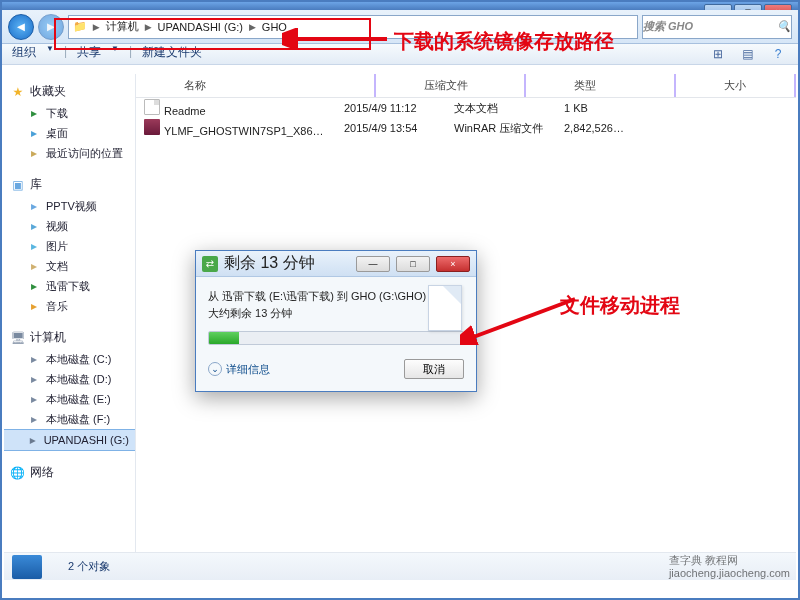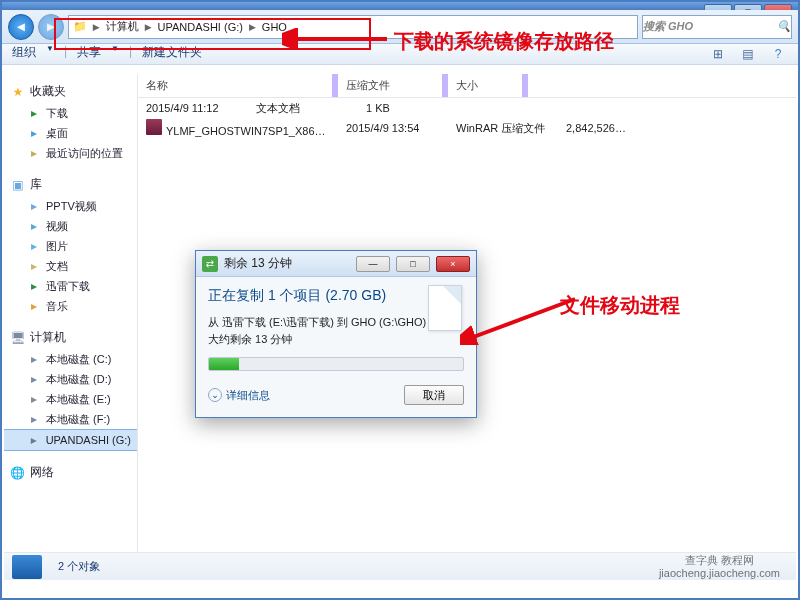--- a/index.html
+++ b/index.html
@@ -30,61 +30,61 @@
 .side-item { display:flex; align-items:center; gap:4px; padding:2px 6px 2px 22px; color:#223; font-size:11px; white-space:nowrap; }
 .side-item.sel { background:#cfe3f9; border:1px solid #7fb2e6; border-left:none; border-right:none; }
 .side-gap { height:10px; }
 .side-ico { width:16px; height:16px; display:flex;align-items:center;justify-content:center; font-size:12px; }
 .c-star{color:#f2b42a;} .c-dl{color:#2f8f3e;} .c-desk{color:#4aa0d8;} .c-rec{color:#caa95a;}
 .c-lib{color:#6aa8e0;} .c-vid{color:#5aa8d8;} .c-pic{color:#5ab6e0;} .c-doc{color:#d0b070;} .c-mus{color:#e6a030;}
 .c-drv{color:#7a8aa0;} .c-usb{color:#6a7a90;} .c-net{color:#4a90d0;}
 
 .content { flex:1; position:relative; }
 .list-header { height:24px; display:flex; border-bottom:1px solid #e3e6eb; font-size:11px; color:#444; }
-.list-header div { padding:4px 8px; border-right:6px solid #c4b5fd; }
+.list-header div { padding:4px 8px; border-right:2px solid #c4b5fd;margin-left:40px; }
 .col-name{width:200px;} .col-date{width:110px;} .col-type{width:110px;} .col-size{width:80px; }
 .list-rows { }
 .row { display:flex; font-size:11px; color:#222; height:20px; align-items:center; }
 .row .cell { padding:2px 8px; overflow:hidden; text-overflow:ellipsis; white-space:nowrap; }
 .row .ico { width:16px; height:16px; margin-right:4px; display:inline-block; }
 .ico-txt { background:#fff;border:1px solid #bbb;border-radius:1px; position:relative; }
 .ico-txt::after{content:"";position:absolute;top:0;right:0;width:5px;height:5px;background:#ddd;}
 .ico-rar { background:linear-gradient(#9b3a5a,#6a1a3a); border-radius:1px; }
 
-.details { position:absolute; left:2px; right:2px; bottom:18px; height:28px; border-top:1px solid #e3e8ef; background:linear-gradient(#f4f8fc,#e8eef6); display:flex; align-items:center; padding:0 8px; gap:16px; font-size:11px; color:#1a3a6e;margin-top:43px; }
+.details { position:absolute; left:2px; right:2px; bottom:18px; height:28px; border-top:1px solid #e3e8ef; background:linear-gradient(#f4f8fc,#e8eef6); display:flex; align-items:center; padding:0 8px; gap:26px; font-size:11px; color:#1a3a6e;margin-top:43px; }
 .details .big-ico { width:30px; height:24px; background:linear-gradient(#3a8ad8,#1a5ca6); border-radius:2px; }
 .statusbar { position:absolute; left:2px; right:2px; bottom:2px; height:16px; background:#eef3f9; font-size:11px; color:#333; padding:0 6px; display:flex; align-items:center; }
 
 
 .annot-red { position:absolute; color:#e30613; font-size:20px; font-weight:700; white-space:nowrap; pointer-events:none; }
 .arrow1 { position:absolute; width:110px; height:22px; pointer-events:none; }
 .arrow1 svg, .arrow2 svg { position:absolute; inset:0; }
 .arrow2 { position:absolute; width:120px; height:50px; pointer-events:none; }
 
 
 .dlg { position:absolute; left:195px; top:250px; width:282px; border:1px solid #4a7cbf; background:#fff; box-shadow:0 6px 20px rgba(0,0,0,.35); font-size:11px; }
 .dlg-title { height:26px; background:linear-gradient(#e9f2fb,#cfe0f3); display:flex; align-items:center; padding:0 6px; gap:6px; border-bottom:1px solid #b0c8e4; }
 .dlg-title .icon{ width:16px; height:16px; background:#4aa84a; border-radius:2px; display:flex;align-items:center;justify-content:center;color:#fff;font-size:10px;}
-.dlg-title .txt{ flex:1; font-size:12px; color:#222; }
+.dlg-title .txt{ flex:1; font-size:16px; color:#222; }
 .dlg-title .dbtn{ width:34px; height:16px; background:linear-gradient(#f3f3f3,#dcdcdc); border:1px solid #9a9a9a; border-radius:2px; display:flex;align-items:center;justify-content:center;font-size:9px;}
 .dlg-title .dbtn.close{ background:linear-gradient(#ed6b6b,#c53030); color:#fff; border-color:#8a2020;}
 .dlg-body { padding:10px 12px 12px; background:#f4f8fb; }
 .dlg-h1 { font-size:14px; color:#0a4a8a; margin-bottom:10px; }
 .dlg-paper { width:34px; height:46px; background:#fff; border:1px solid #c8d4e4; position:absolute; right:14px; top:34px; box-shadow:1px 1px 3px rgba(0,0,0,.1);}
 .dlg-paper::after{content:"";position:absolute;top:0;right:0;border-width:9px;border-style:solid;border-color:#e0eaf5 #e0eaf5 transparent transparent;}
 .dlg-line { font-size:11px; color:#222; margin:2px 0; }
 .progress-outer { margin-top:10px; height:14px; background:#eaeef3; border:1px solid #c0cad8; border-radius:2px; overflow:hidden; }
 .progress-inner { height:100%; width:12%; background:linear-gradient(#5fd060,#2aa82a); }
 .dlg-foot { display:flex; align-items:center; justify-content:space-between; margin-top:14px; }
 .dlg-more { display:flex; align-items:center; gap:4px; color:#0a4a8a; font-size:11px; }
 .dlg-more .chev { font-size:9px; border:1px solid #8aa7c9; border-radius:50%; width:14px; height:14px; display:flex;align-items:center;justify-content:center;}
 .btn { width:60px; height:20px; background:linear-gradient(#fdfdfd,#e6e6e6); border:1px solid #9a9a9a; border-radius:2px; font-size:11px; }
 
 
-.wm { position:absolute; right:20px; bottom:20px; color:rgba(0,0,0,.55); font-size:11px; text-align:center; line-height:13px; }
+.wm { position:absolute; right:10px; bottom:20px; color:rgba(0,0,0,.55); font-size:11px; text-align:left; line-height:13px; }
 </style>
 </head>
 <body>
 
 <div class="window">
   <div class="titlebar-top"></div>
   <div class="win-btns">
     <div class="win-btn">—</div>
     <div class="win-btn">□</div>
     <div class="win-btn close">×</div>
@@ -204,24 +204,26 @@
       <div class="side-group-title">
           <span class="side-ico c-net">🌐</span>
           <span>网络</span>
         </div>
     </div>
 
     <div class="content">
       <div class="list-header">
         <div class="col-name">名称</div>
         <div class="col-date">压缩文件</div>
+        <div class="col-type">类型</div>
         <div class="col-size">大小</div>
       </div>
       <div class="list-rows" id="rows">
           <div class="row">
+            <div class="cell col-name"><span class="ico ico-txt"></span><span>Readme</span></div>
             <div class="cell col-date">2015/4/9 11:12</div>
             <div class="cell col-type">文本文档</div>
             <div class="cell col-size">1 KB</div>
           </div>
           <div class="row">
             <div class="cell col-name"><span class="ico ico-rar"></span><span>YLMF_GHOSTWIN7SP1_X86_YN2014</span></div>
             <div class="cell col-date">2015/4/9 13:54</div>
             <div class="cell col-type">WinRAR 压缩文件</div>
             <div class="cell col-size">2,842,526…</div>
           </div>
@@ -252,21 +254,20 @@
 <div class="dlg">
   <div class="dlg-title">
     <span class="icon">⇄</span>
     <span class="txt">剩余 13 分钟</span>
     <span class="dbtn">—</span>
     <span class="dbtn">□</span>
     <span class="dbtn close">×</span>
   </div>
   <div class="dlg-body">
     <div class="dlg-paper"></div>
-    <div class="dlg-h1">正在复制 1 个项目 (2.70 GB)</div>
     <div class="dlg-line">从 迅雷下载 (E:\迅雷下载) 到 GHO (G:\GHO)</div>
     <div class="dlg-line">大约剩余 13 分钟</div>
     <div class="progress-outer">
         <div class="progress-inner"></div>
       </div>
     <div class="dlg-foot">
       <div class="dlg-more">
           <span class="chev">⌄</span>
           <span>详细信息</span>
         </div>

